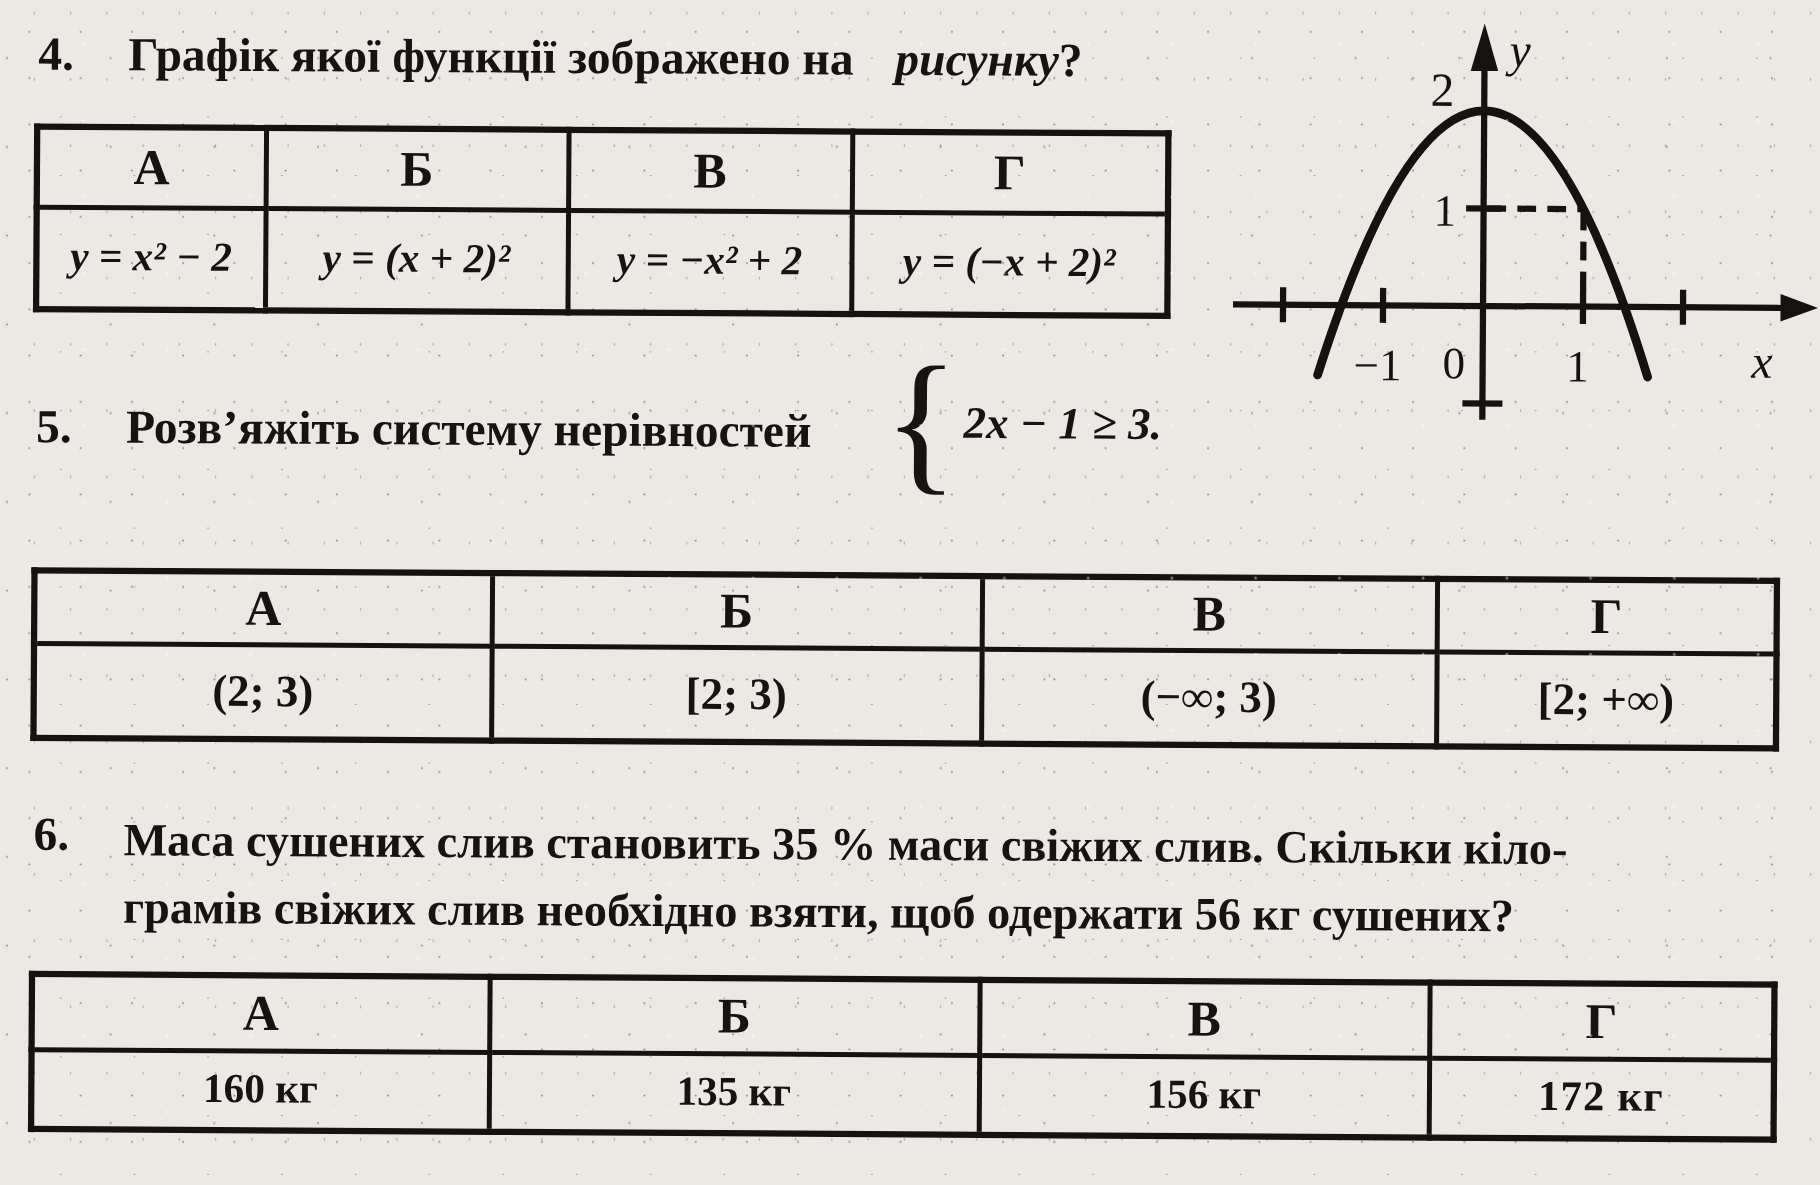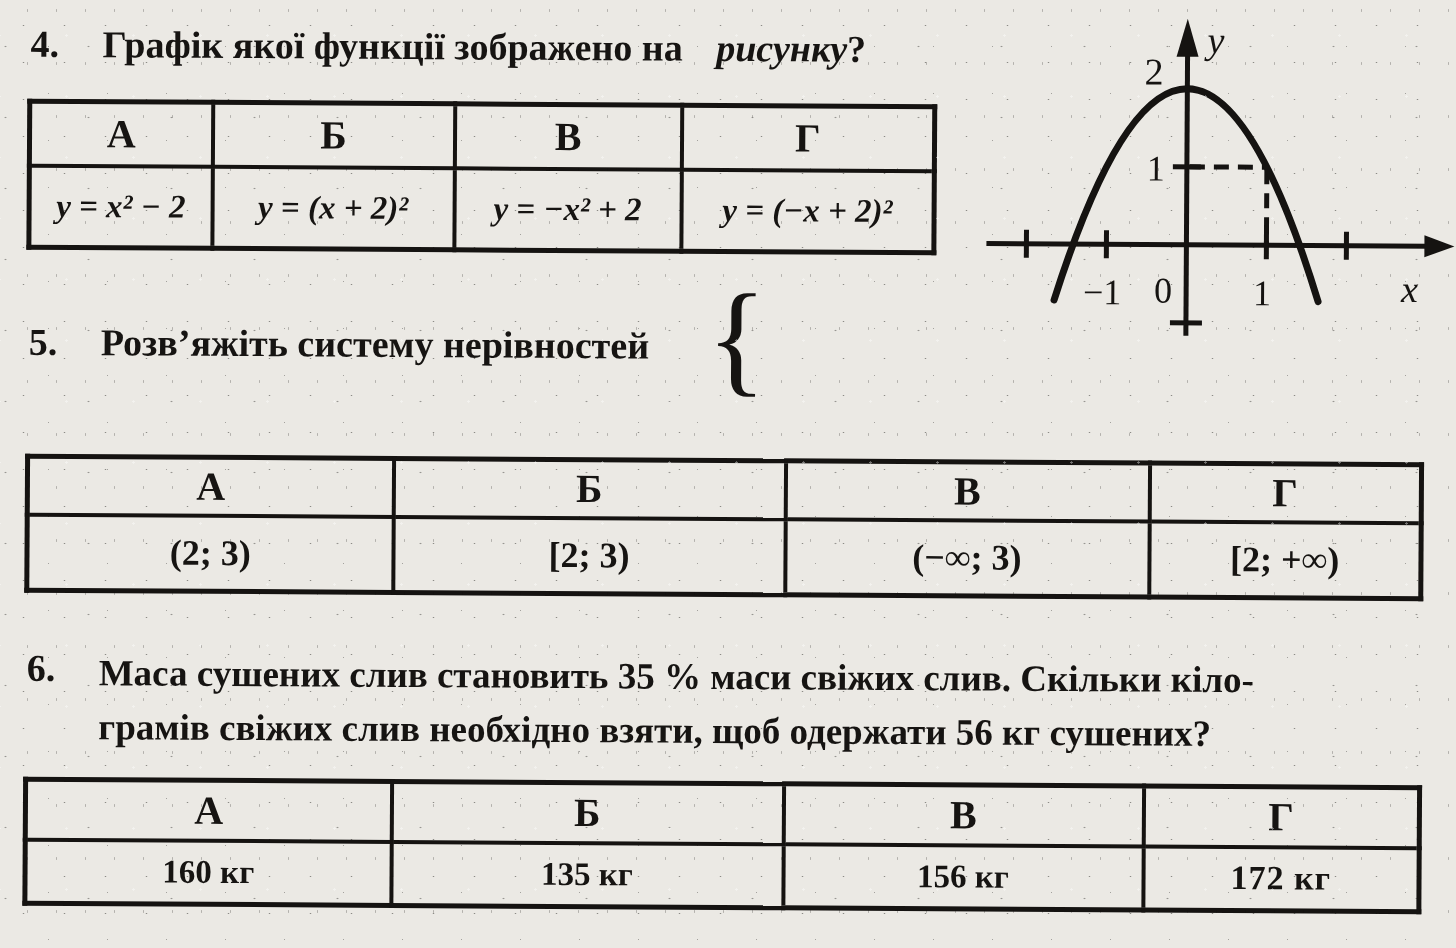--- a/index.html
+++ b/index.html
@@ -106,20 +106,21 @@
     <text x="126" y="300" font-size="36" text-anchor="middle">−1</text>
     <text x="196" y="298" font-size="36" text-anchor="end">0</text>
     <text x="286" y="300" font-size="36" text-anchor="middle">1</text>
   </svg>
 
   <div class="abs qnum" style="left:28px;top:324px;">5.</div>
   <div class="abs qtext" style="left:100px;top:324px;">Розв’яжіть систему нерівностей</div>
   <div class="abs system" style="left:706px;top:282px;">
     <span class="brace">{</span>
     <div>
+      <div class="sysline">2x − 1 ≥ 3.</div>
     </div>
   </div>
 
   <table class="answers t2 abs" style="left:25px;top:458px;">
     <colgroup>
         <col style="width:366px">
         <col style="width:392px">
         <col style="width:364px">
         <col style="width:272px">
       </colgroup>

